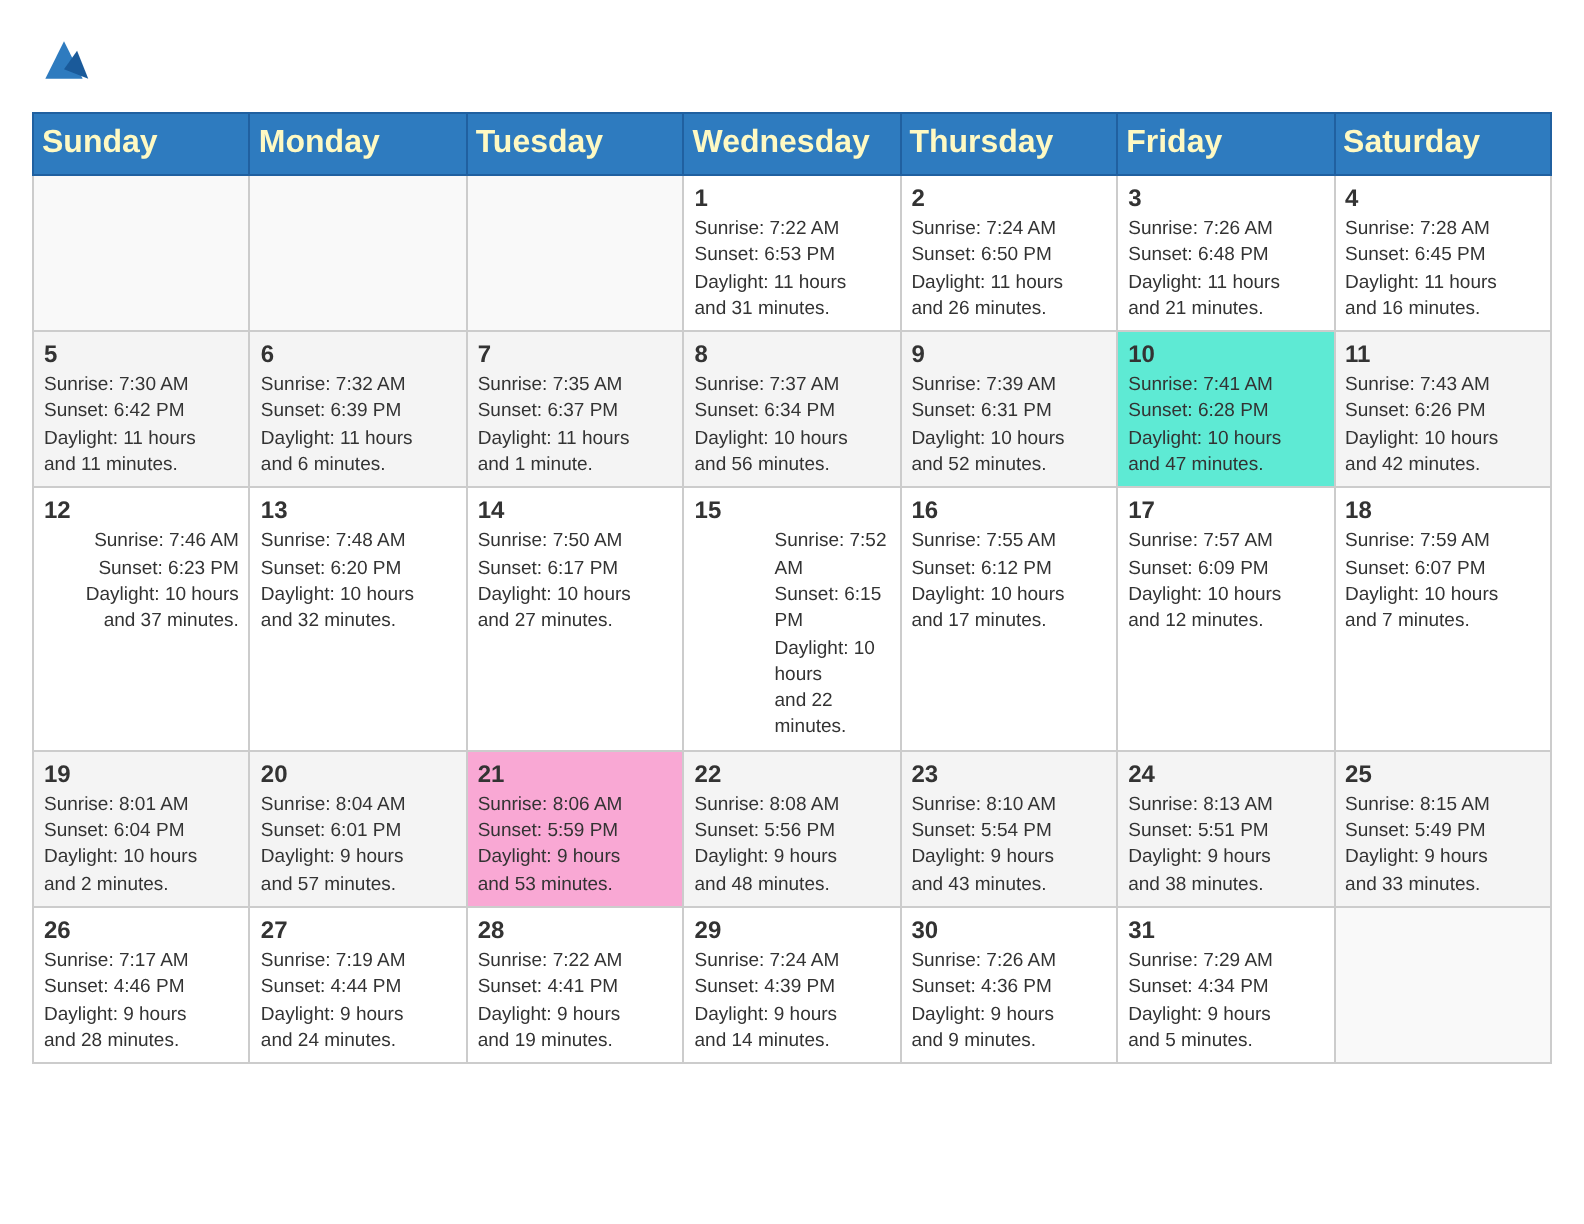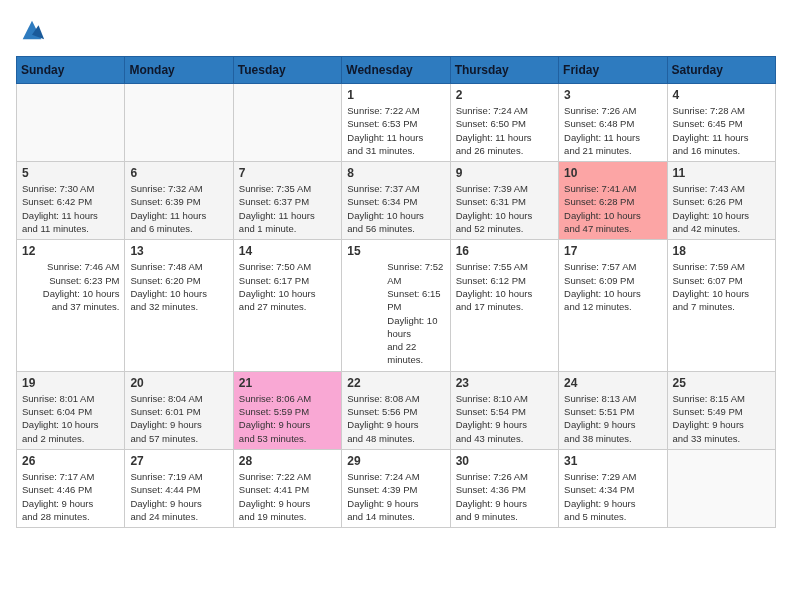--- a/index.html
+++ b/index.html
@@ -48,22 +48,22 @@
       font-size: 15px;
       color: #555;
     }
     .calendar {
       width: 100%;
       border-collapse: collapse;
       border: 1px solid #ccc;
     }
     .calendar th {
       background: #2e7bbf;
-      color: #0f172a;
-      font-size: 12px;
+      color: #fef9c3;
+      font-size: 16px;
       font-weight: bold;
       padding: 6px 4px;
       text-align: left;
       border: 1px solid #2060a0;
     }
     .calendar td {
       width: calc(100%/7);
       vertical-align: top;
       padding: 4px 5px;
       font-size: 10px;
@@ -185,21 +185,21 @@
 Daylight: 10 hours
 and 56 minutes.</div>
           </td>
           <td style="background: rgb(244, 244, 244);">
             <span class="day-num">9</span>
             <div class="day-info" style="white-space: pre-line;">Sunrise: 7:39 AM
 Sunset: 6:31 PM
 Daylight: 10 hours
 and 52 minutes.</div>
           </td>
-          <td style="background: #fca5a5;">
+          <td style="background: #5eead4;">
             <span class="day-num">10</span>
             <div class="day-info" style="white-space: pre-line;">Sunrise: 7:41 AM
 Sunset: 6:28 PM
 Daylight: 10 hours
 and 47 minutes.</div>
           </td>
           <td style="background: rgb(244, 244, 244);">
             <span class="day-num">11</span>
             <div class="day-info" style="white-space: pre-line;">Sunrise: 7:43 AM
 Sunset: 6:26 PM

